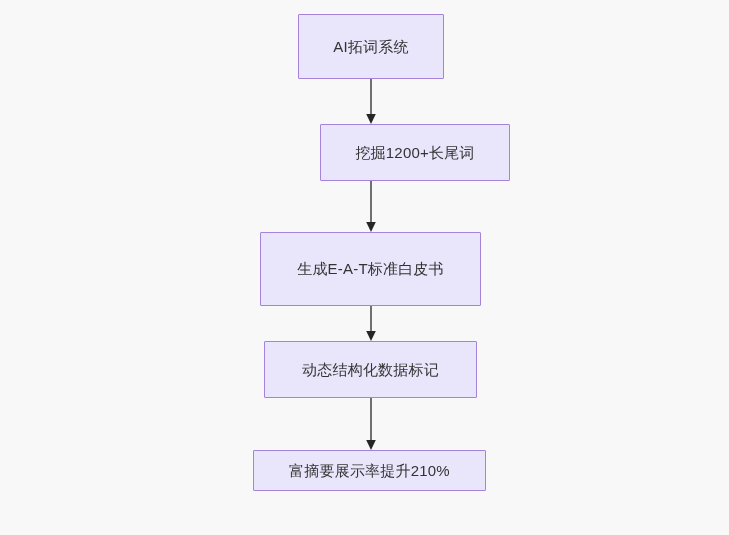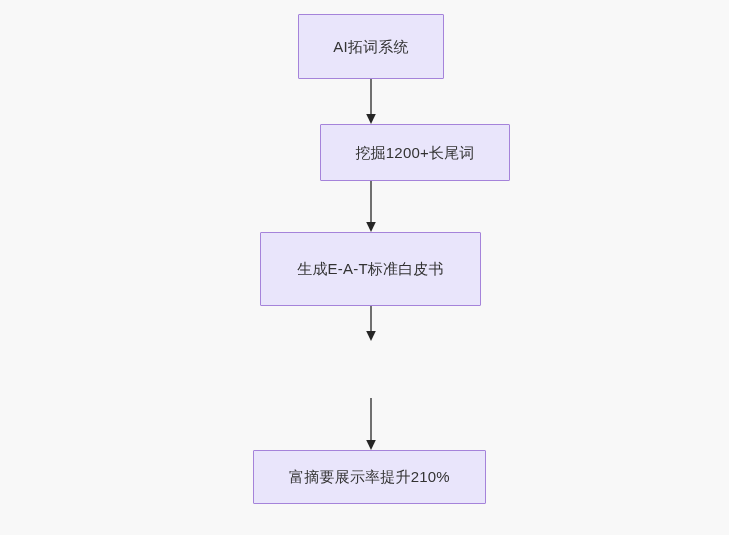--- a/index.html
+++ b/index.html
@@ -81,18 +81,21 @@
   </div>
 
   <div class="node" style="left:276px; top:124px; width:190px; height:57px;margin-left:44px;">
     <span class="node-label">挖掘1200+长尾词</span>
   </div>
 
   <div class="node" style="left:260px; top:232px; width:221px; height:74px;">
     <span class="node-label">生成E-A-T标准白皮书</span>
   </div>
 
+  <div class="node" style="left:264px; top:341px; width:213px; height:57px;">
+    <span class="node-label">动态结构化数据标记</span>
+  </div>
 
-  <div class="node" style="left:253px; top:450px; width:233px; height:54px;">
+  <div class="node" style="left:253px; top:450px; width:233px; height:41px;">
     <span class="node-label">富摘要展示率提升210%</span>
   </div>
 
 </div>
 
 </body></html>

